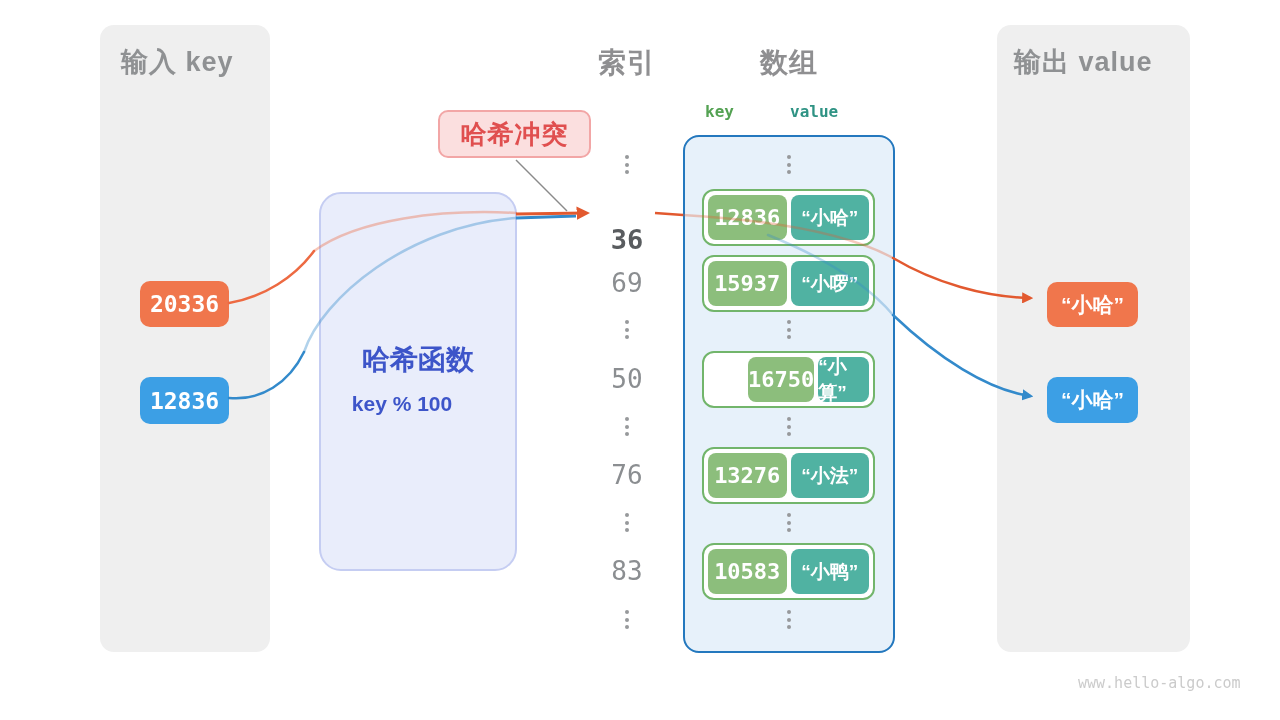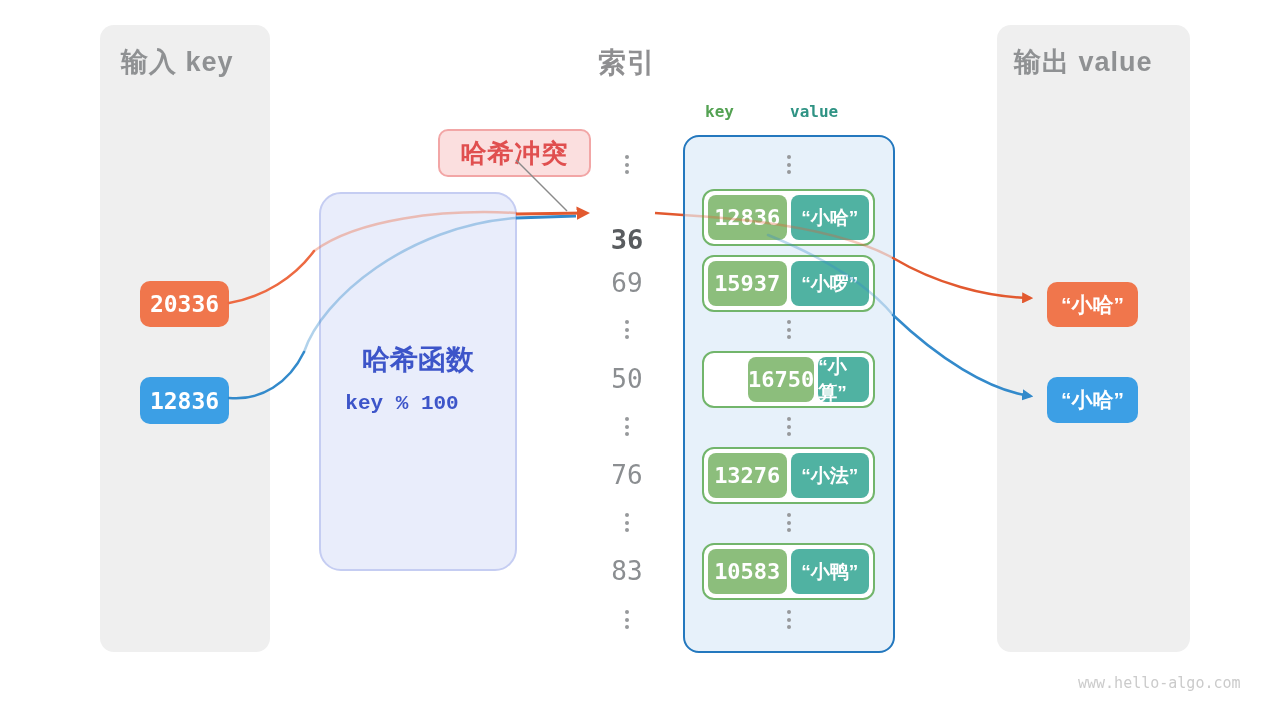--- a/index.html
+++ b/index.html
@@ -31,27 +31,27 @@
     position:absolute; left:319px; top:192px; width:198px; height:379px; z-index:2;
     background:#e9edfb; border:2px solid #c5cdf2; border-radius:22px;
   }
   .hash-name {
     position:absolute; left:319px; top:341px; width:198px; z-index:3;
     text-align:center; font-size:28px; font-weight:600; color:#3d55c9;
   }
   .hash-formula {
     position:absolute; left:319px; top:392px; width:166px; z-index:3;
     text-align:center; font-size:21px; font-weight:600; color:#3d55c9;
-    font-family:Liberation Mono, monospace;
+    font-family:Liberation Sans, sans-serif;
   }
   .collision-label {
     position:absolute; left:438px; top:110px; width:153px; height:48px; z-index:3;
     background:#fbdfdf; border:2px solid #f2a6a6; border-radius:10px;
     display:flex; align-items:center; justify-content:center;
-    font-size:26px; font-weight:bold; color:#e04f4f; letter-spacing:1px;margin-top:19px;
+    font-size:26px; font-weight:bold; color:#e04f4f; letter-spacing:1px;
   }
   .col-title {
     position:absolute; top:44px; width:100px; z-index:2; text-align:center;
     font-size:28px; font-weight:bold; color:#8f8f91; letter-spacing:1px;
   }
   .kv-header {
     position:absolute; top:102px; width:80px; z-index:2; text-align:left;
     font-family:"DejaVu Sans Mono", monospace; font-size:16px; font-weight:600;
   }
   .index-num {
@@ -101,20 +101,21 @@
   <div class="key-box key-orange" style="left:140px; top:281px; width:89px; height:46px;">20336</div>
   <div class="key-box key-blue" style="left:140px; top:377px; width:89px; height:47px;">12836</div>
 
   <div class="hash-box"></div>
   <div class="hash-name">哈希函数</div>
   <div class="hash-formula">key % 100</div>
 
   <div class="collision-label">哈希冲突</div>
 
   <div class="col-title" style="left:577px;">索引</div>
+  <div class="col-title" style="left:739px;">数组</div>
   <div class="kv-header" style="left:705px; color:#54a253;">key</div>
   <div class="kv-header" style="left:790px; color:#2f9384;">value</div>
 
   <div class="dots" style="left:624px; top:155px;">
       <i></i>
       <i></i>
       <i></i>
     </div>
   <div class="index-num hl" style="top:200px;margin-top:23px;">36</div>
   <div class="index-num" style="top:266px;">69</div>

